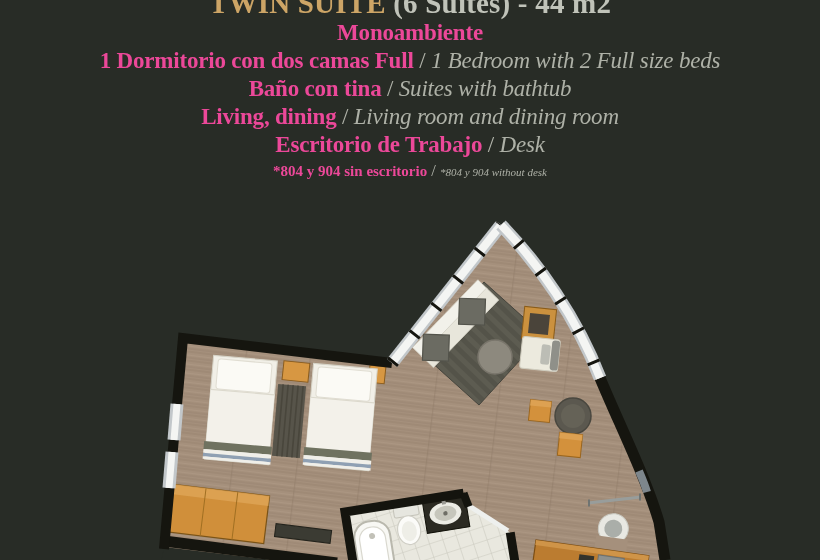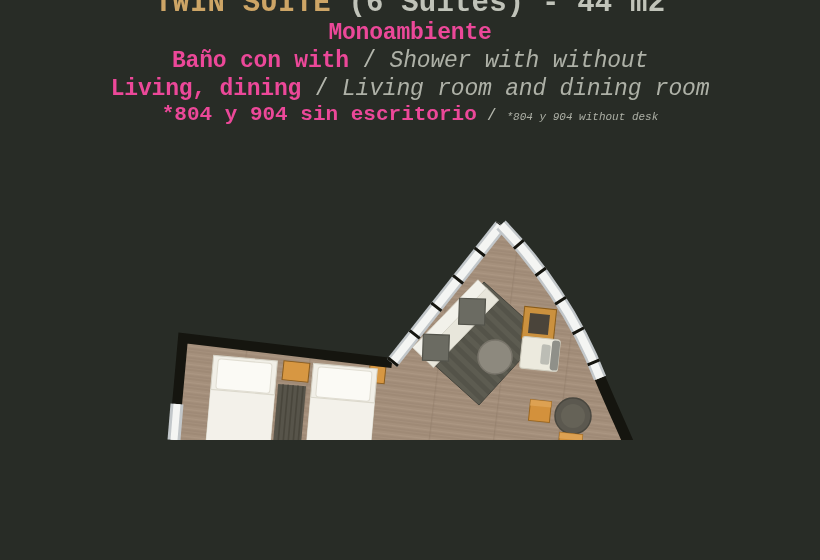--- a/index.html
+++ b/index.html
@@ -1,44 +1,46 @@
 <!DOCTYPE html>
 <html><head>
 <meta charset="utf-8">
 <style>
   html,body{margin:0;padding:0;background:#282c26;}
   .stage{
-    position:relative;width:820px;height:440px;overflow:hidden;
+    position:relative;width:820px;height:560px;overflow:hidden;
     background:#282c26;
-    font-family:Liberation Mono, monospace;
+    font-family:Liberation Serif, serif;
   }
   .hdr{position:absolute;left:0;top:-12px;width:100%;text-align:center;
        color:#c2c5bb;}
   .title{font-size:29px;font-weight:bold;line-height:31px;letter-spacing:.2px;white-space:nowrap;}
   .t-name{color:#cda566;}
   .t-details{color:#c0c3b9;}
   .line{font-size:23px;line-height:28px;font-weight:bold;letter-spacing:-.2px;white-space:nowrap;}
   .es{color:#ec4899;font-weight:bold;}
   .sep{color:#b3b6ac;font-weight:normal;}
   .en{color:#aeb1a7;font-weight:normal;font-style:italic;}
   .footnote{font-size:16.5px;line-height:24px;white-space:nowrap;}
-  .footnote .es{font-size:21px;}
+  .footnote .es{font-size:15px;}
   .footnote .en{font-size:11px;}
   svg.plan{position:absolute;left:0;top:0;}
 </style>
 </head>
 <body>
 
 <div class="stage">
 
   <div class="hdr">
     <div class="title"><span class="t-name">TWIN SUITE</span><span class="t-details"> (6 Suites) - 44 m2</span></div>
     <div class="line"><span class="es">Monoambiente</span><span class="sep"></span><span class="en"></span></div>
-    <div class="line"><span class="es">Baño con with</span><span class="sep"> / </span><span class="en">Shower with without</span></div>
+    <div class="line"><span class="es">1 Dormitorio con dos camas Full</span><span class="sep"> / </span><span class="en">1 Bedroom with 2 Full size beds</span></div>
+    <div class="line"><span class="es">Baño con tina</span><span class="sep"> / </span><span class="en">Suites with bathtub</span></div>
     <div class="line"><span class="es">Living, dining</span><span class="sep"> / </span><span class="en">Living room and dining room</span></div>
+    <div class="line"><span class="es">Escritorio de Trabajo</span><span class="sep"> / </span><span class="en">Desk</span></div>
     <div class="footnote"><span class="es">*804 y 904 sin escritorio</span><span class="sep"> / </span><span class="en">*804 y 904 without desk</span></div>
   </div>
 
   <svg class="plan" width="820" height="560" viewBox="0 0 820 560">
     <defs>
       <pattern id="wood" width="64" height="9" patternUnits="userSpaceOnUse" patternTransform="rotate(7)">
         <rect width="64" height="9" fill="#a5907c"></rect>
         <path d="M0 2 H64" stroke="#937e6a" stroke-width="1.1" opacity="0.7"></path>
         <path d="M0 5.5 H64" stroke="#b09b86" stroke-width="1" opacity="0.55"></path>
         <path d="M0 8 H64" stroke="#8d7864" stroke-width="0.9" opacity="0.5"></path>

